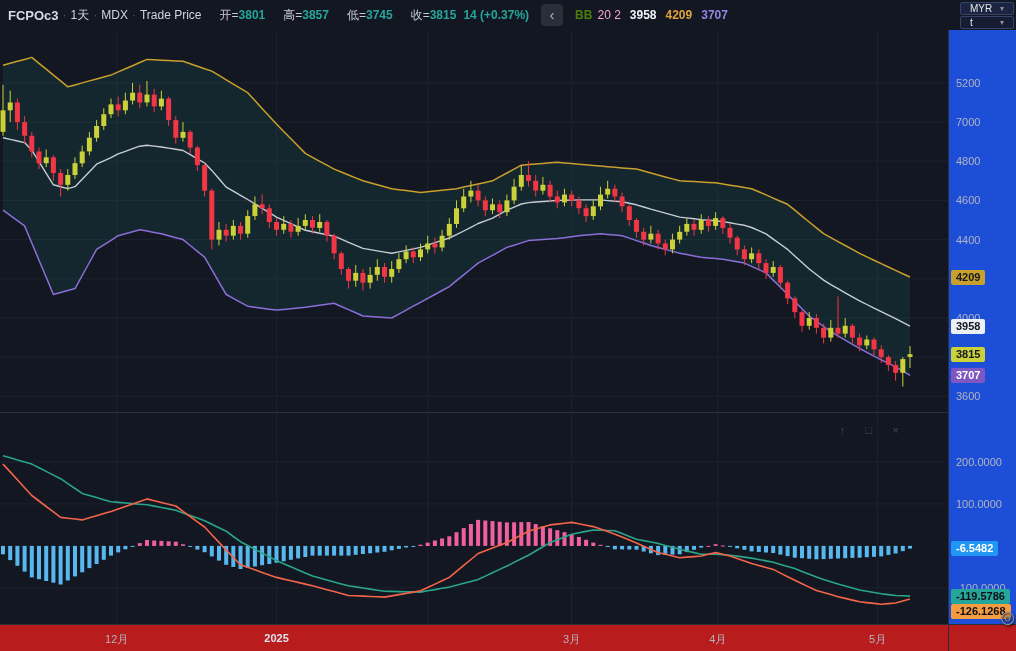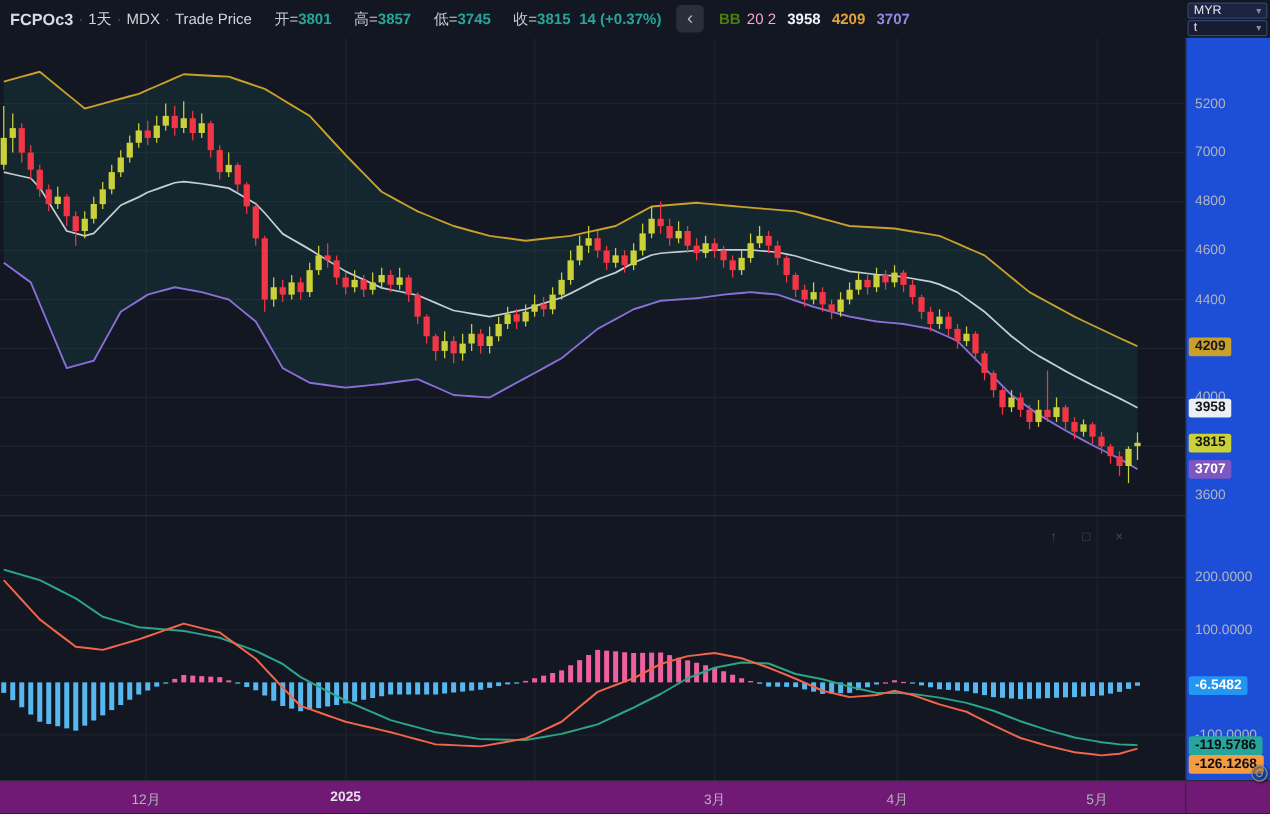--- a/index.html
+++ b/index.html
@@ -17,23 +17,23 @@
   .t-chg{color:#26a69a;margin-left:7px;font-weight:600;}
   .t-collapse{width:22px;height:22px;margin:0 12px;border-radius:4px;background:#2a2e39;color:#b2b5be;
               border:none;font-size:15px;line-height:20px;text-align:center;padding:0;cursor:pointer;}
   .t-bbname{color:#4d7c0f;font-weight:600;}
   .t-bbparams{color:#f9a8d4;margin-left:5px;}
   .bbv{margin-left:9px;font-weight:600;}
   .bbv.basis{color:#f0f3fa;}
   .bbv.upper{color:#e0a23b;}
   .bbv.lower{color:#9387e0;}
   
-  .cur-box{position:absolute;right:2px;top:2px;width:64px;height:13px;background:#1b2440;border:1px solid #35436b;
+  .cur-box{position:absolute;right:2px;top:2px;width:54px;height:13px;background:#1b2440;border:1px solid #35436b;
            border-radius:2px;color:#e3e6ee;font-size:10px;display:flex;align-items:center;justify-content:space-between;
-           padding:0 4px;box-sizing:border-box;cursor:pointer;}
+           padding:0 9px;box-sizing:border-box;cursor:pointer;}
   .cur-box.unit{top:16px;background:#161d33;}
   .caret{color:#8a8e99;font-size:8px;}
   
   .pane{position:absolute;left:0;display:block;}
   #price-svg{top:30px;}
   #macd-svg{top:412px;}
   .h-sep{position:absolute;left:0;top:412px;width:948px;height:1px;background:#2a2e39;z-index:4;}
   .v-sep{position:absolute;left:948px;top:0;width:1px;height:651px;background:#2a2e39;z-index:5;}
   
   .axis-col{position:absolute;left:949px;top:30px;width:67px;height:594px;background:#1d4ed8;z-index:3;}
@@ -43,21 +43,21 @@
   
   .macd-legend{position:absolute;left:8px;top:419px;font-size:12px;z-index:5;white-space:nowrap;}
   .ml-name{color:#d1d4dc;font-weight:600;}
   .ml-params{color:#8a8e99;margin-left:5px;}
   .ml-hist{color:#2196f3;margin-left:9px;font-weight:600;}
   .ml-macd{color:#ff5252;margin-left:9px;font-weight:600;}
   .ml-signal{color:#26a69a;margin-left:9px;font-weight:600;}
   .pane-controls{position:absolute;left:840px;top:424px;display:flex;gap:20px;color:#434854;font-size:11px;z-index:5;}
   .pane-controls span{cursor:pointer;}
   
-  .time-axis{position:absolute;left:0;top:624px;width:1016px;height:27px;background:#701a75;
+  .time-axis{position:absolute;left:0;top:624px;width:1016px;height:27px;background:#b91c1c;
              border-top:1px solid #2a2e39;box-sizing:border-box;z-index:4;}
   .tlab{position:absolute;top:7px;font-size:11px;color:#b2b5be;transform:translateX(-50%);white-space:nowrap;}
   .tlab.year{color:#dfe2ea;}
   
   .watermark{position:absolute;top:594px;right:36px;font-size:34px;font-weight:700;color:#8b9097;z-index:7;
              letter-spacing:1px;text-shadow:1px 2px 2px #000;}
   .wm-icon{position:absolute;top:607px;right:1px;font-size:17px;color:#8b9097;z-index:7;text-shadow:1px 1px 2px #000;}
 </style>
 </head>
 <body>

